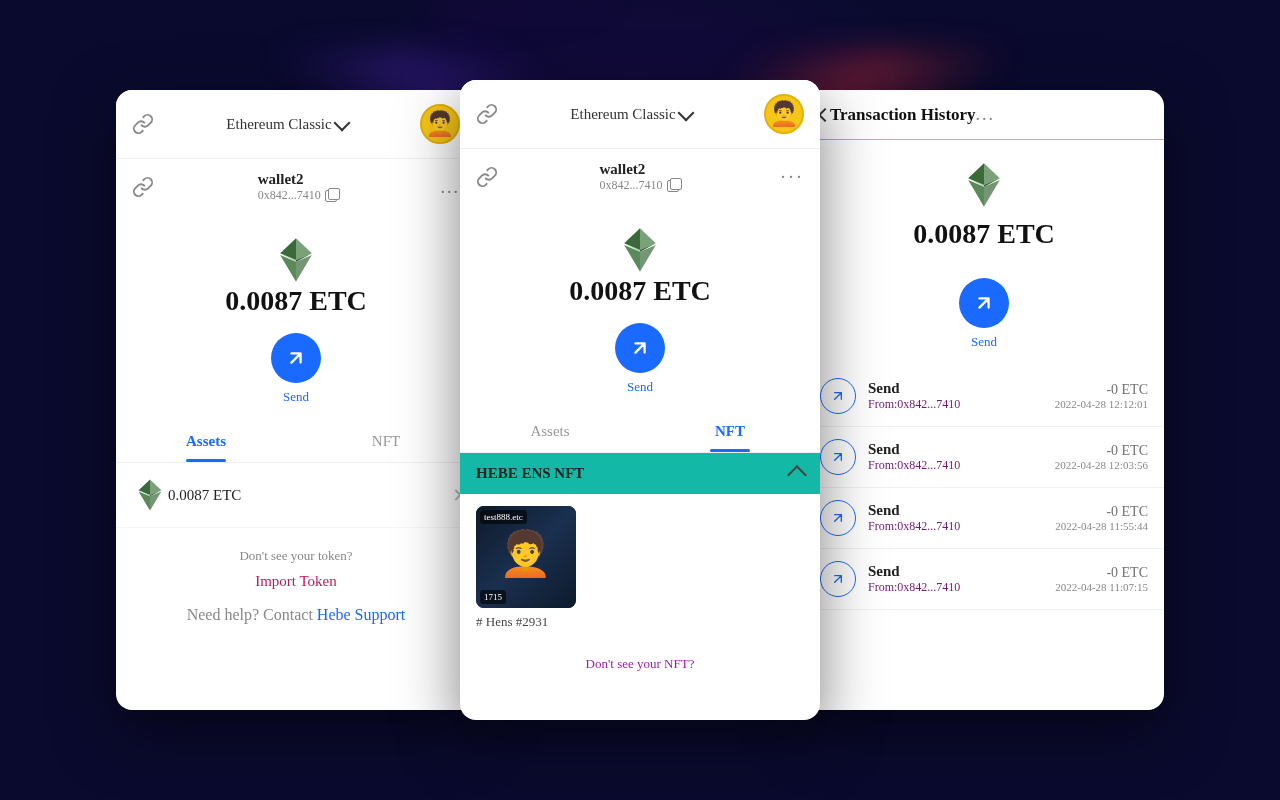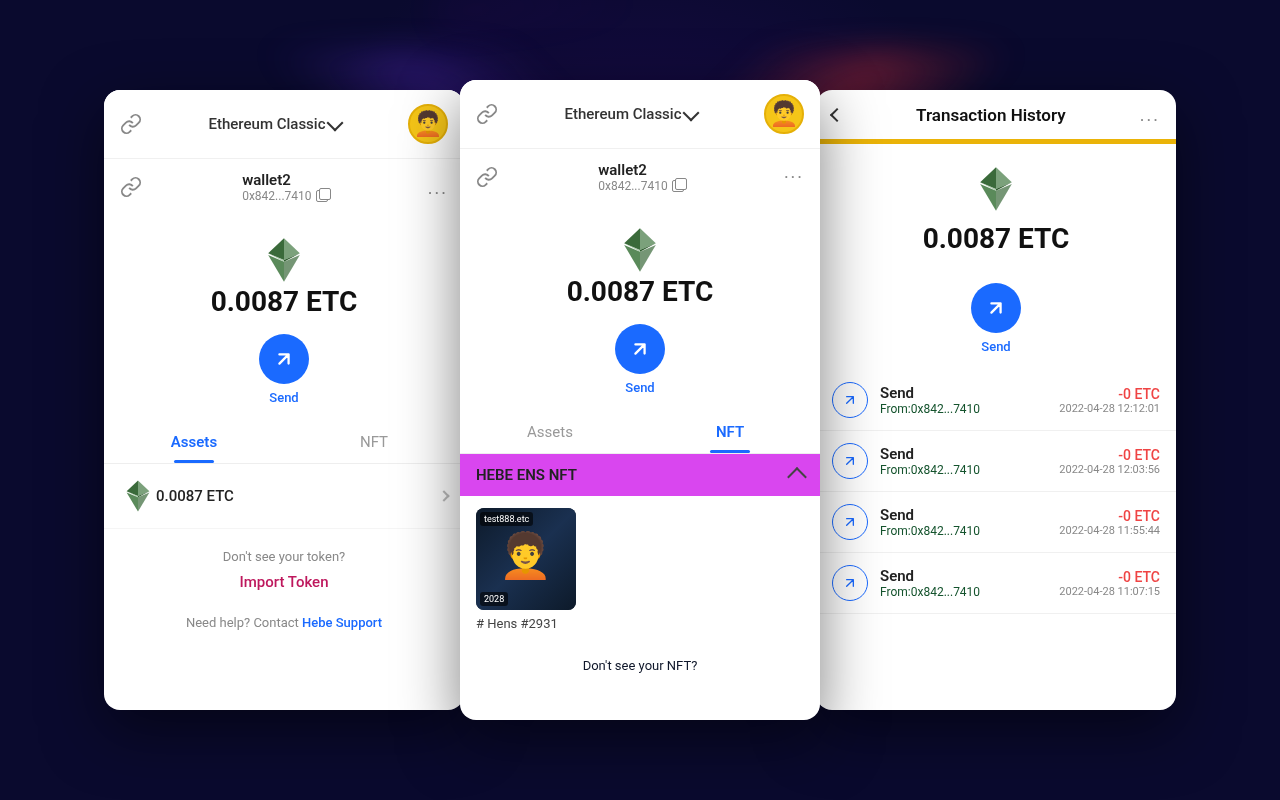--- a/index.html
+++ b/index.html
@@ -45,25 +45,26 @@
       width: 800px;
       height: 500px;
       background: 
         linear-gradient(135deg, transparent 40%, rgba(220,50,50,0.4) 50%, transparent 60%),
         linear-gradient(225deg, transparent 40%, rgba(100,50,220,0.3) 50%, transparent 60%);
       filter: blur(15px);
     }
 
     .screens-container {
       display: flex;
-      gap: 16px;
+      gap: 4px;
       align-items: center;
       justify-content: center;
       position: relative;
       z-index: 1;
+      font-family: Liberation Serif, serif;
     }
 
     
     .screen {
       background: #ffffff;
       border-radius: 16px;
       overflow: hidden;
       box-shadow: 0 20px 60px rgba(0,0,0,0.5);
       position: relative;
     }
@@ -302,37 +303,37 @@
     }
 
     .import-link {
       font-size: 15px;
       color: #be185d;
       font-weight: 500;
       cursor: pointer;
     }
 
     .help-text {
-      font-size: 13px;
+      font-size: 16px;
       color: #888;
-      margin-top: 24px;
+      margin-top: 16px;
     }
 
     .help-link {
       color: #1a6aff;
       font-weight: 500;
     }
 
     
     .nft-section-header {
       display: flex;
       align-items: center;
       justify-content: space-between;
       padding: 12px 16px;
-      background: #d946ef;
+      background: #14b8a6;
     }
 
     .nft-section-title {
       font-size: 15px;
       font-weight: 600;
       color: #222;
     }
 
     .collapse-icon {
       width: 14px;
@@ -402,23 +403,22 @@
     .nft-title {
       font-size: 13px;
       color: #444;
       margin-top: 6px;
     }
 
     
     .tx-header {
       display: flex;
       align-items: center;
-      justify-content: space-between;
       padding: 14px 16px;
-      border-bottom: 5px solid #eab308;
+      border-bottom: 1px solid #eab308;
     }
 
     .back-chevron {
       width: 10px;
       height: 10px;
       border-left: 2px solid #333;
       border-bottom: 2px solid #333;
       transform: rotate(45deg);
       cursor: pointer;
     }
@@ -460,31 +460,31 @@
     }
 
     .tx-type {
       font-size: 15px;
       font-weight: 600;
       color: #222;
     }
 
     .tx-from {
       font-size: 12px;
-      color: #14532d;
+      color: #701a75;
     }
 
     .tx-right {
       text-align: right;
     }
 
     .tx-amount {
       font-size: 14px;
       font-weight: 500;
-      color: #ef4444;
+      color: #737373;
     }
 
     .tx-time {
       font-size: 11px;
       color: #888;
     }
 
     
     .eth-svg {
       width: 50px;
@@ -656,28 +656,28 @@
     <div class="nft-section-header">
       <span class="nft-section-title">HEBE ENS NFT</span>
       <div class="collapse-icon"></div>
     </div>
 
     <div class="nft-item">
       <div class="nft-image">
         <div class="nft-image-inner">
           <span class="nft-label-overlay">test888.etc</span>
           <span class="nft-avatar-emoji">🧑‍🦱</span>
-          <span class="nft-id-overlay">2028</span>
+          <span class="nft-id-overlay">1715</span>
         </div>
       </div>
       <p class="nft-title"># Hens #2931</p>
     </div>
 
     <div style="padding: 12px 16px; text-align: center;">
-      <span style="font-size:13px; color:#0f172a;">Don't see your NFT?</span>
+      <span style="font-size:13px; color:#a21caf;">Don't see your NFT?</span>
     </div>
 
   </div>
 
   <div class="screen screen-right">
 
     <div class="tx-header">
       <div class="back-chevron"></div>
       <span class="tx-header-title">Transaction History</span>
       <span style="font-size:18px; color:#888; letter-spacing:2px;">...</span>

